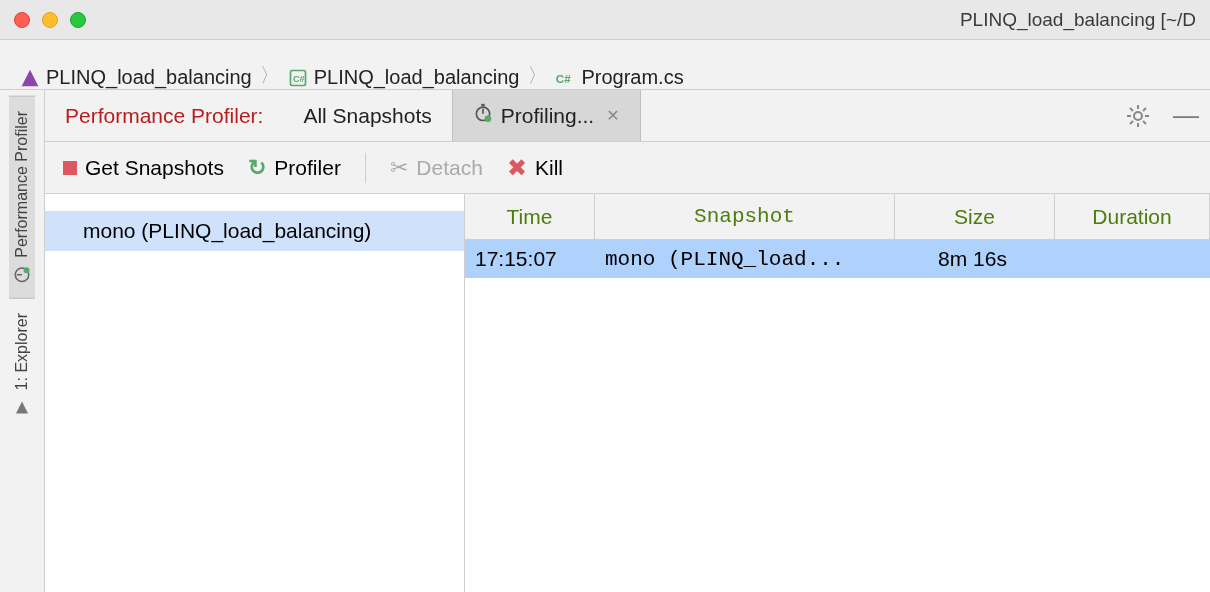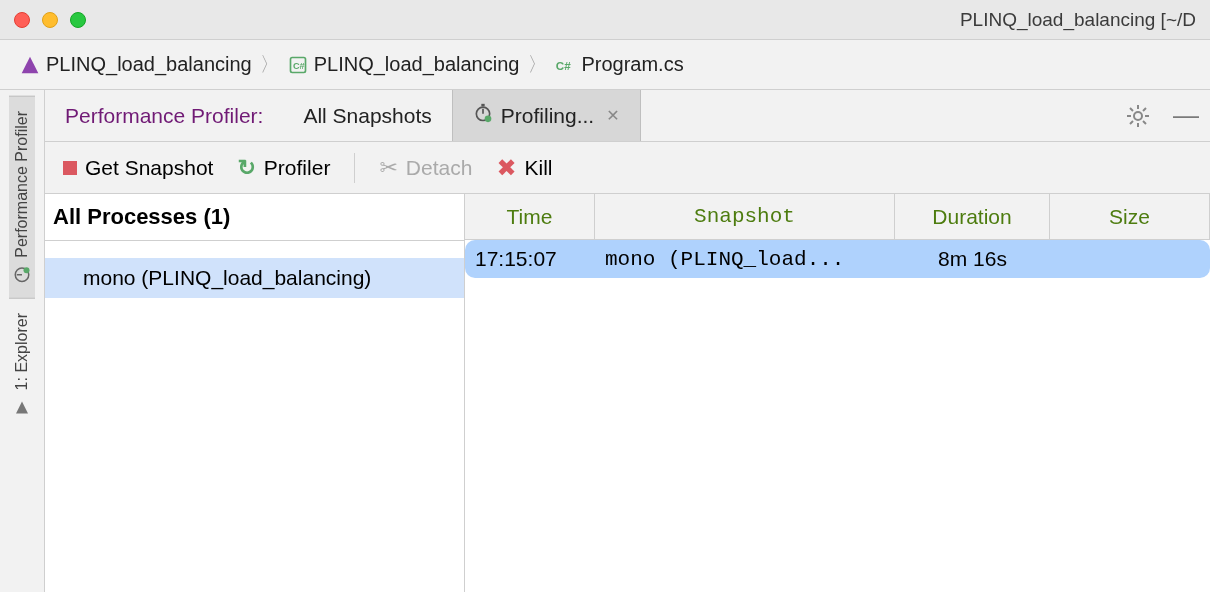--- a/index.html
+++ b/index.html
@@ -33,21 +33,21 @@
     font-size: 19px;
     color: #3b3b3b;
   }
 
   
   .breadcrumb {
     height: 50px;
     background: #f2f2f2;
     border-bottom: 1px solid #cfcfcf;
     display: flex;
-    align-items: center;
+    align-items: flex-end;
     padding: 0 20px;
     gap: 8px;
     font-size: 20px;
     color: #222;
   }
   .crumb { display: inline-flex; align-items: center; gap: 6px; }
   .crumb-sep { color: #a7a7a7; }
   .crumb-icon { width: 20px; height: 20px; display: inline-flex; align-items:center; justify-content:center; }
 
   
@@ -96,21 +96,21 @@
   .panel-tabs {
     display: flex;
     align-items: center;
     height: 52px;
     background: #f2f2f2;
     border-bottom: 1px solid #cfcfcf;
     font-size: 21px;
   }
   .panel-title {
     padding: 0 20px;
-    color: #701a75;
+    color: #b91c1c;
   }
   .panel-tab {
     padding: 0 20px;
     height: 100%;
     display: flex;
     align-items: center;
     cursor: pointer;
     gap: 8px;
     color: #222;
   }
@@ -183,21 +183,20 @@
   }
   .grid-header .col {
     display:flex; align-items:center; justify-content:center;
     border-right: 1px solid #cfcfcf;
   }
   .grid-row {
     display:flex;
     height: 38px;
     background: #afd2fd;
     font-size: 21px;
-    border-radius: 10px;
   }
   .grid-row .cell {
     display:flex; align-items:center; padding: 0 10px;
   }
   .col-time, .c-time { width: 130px; }
   .col-snap, .c-snap { width: 300px; justify-content:center;font-family:Liberation Mono, monospace; }
   .c-snap { justify-content:flex-start; }
   .col-dur, .c-dur { width: 155px; justify-content:center; }
   .col-size, .c-size { flex:1; justify-content:center; }
   .c-dur { justify-content:center; }
@@ -307,48 +306,47 @@
               <line x1="17" y1="7" x2="20" y2="4"></line>
             </g>
           </svg>
       </div>
       <div class="tool-icon">—</div>
     </div>
 
     <div class="toolbar">
       <div class="btn">
         <span class="ico-stop"></span>
-        <span>Get Snapshot</span>
+        <span>Get Snapshots</span>
       </div>
       <div class="btn">
         <span class="ico-restart">↻</span>
         <span>Profiler</span>
       </div>
       <div class="vsep"></div>
       <div class="btn disabled">
         <span class="ico-detach">✂</span>
         <span>Detach</span>
       </div>
       <div class="btn">
         <span class="ico-kill">✖</span>
         <span>Kill</span>
       </div>
     </div>
 
     <div class="split">
       <div class="tree">
-        <div class="tree-header">All Processes (1)</div>
         <div class="tree-row">mono (PLINQ_load_balancing)</div>
       </div>
       <div class="grid">
         <div class="grid-header">
           <div class="col col-time">Time</div>
           <div class="col col-snap">Snapshot</div>
+          <div class="col col-size">Size</div>
           <div class="col col-dur">Duration</div>
-          <div class="col col-size">Size</div>
         </div>
         <div class="grid-row">
           <div class="cell c-time">17:15:07</div>
           <div class="cell c-snap">mono (PLINQ_load...</div>
           <div class="cell c-dur">8m 16s</div>
           <div class="cell c-size"></div>
         </div>
       </div>
     </div>
 

